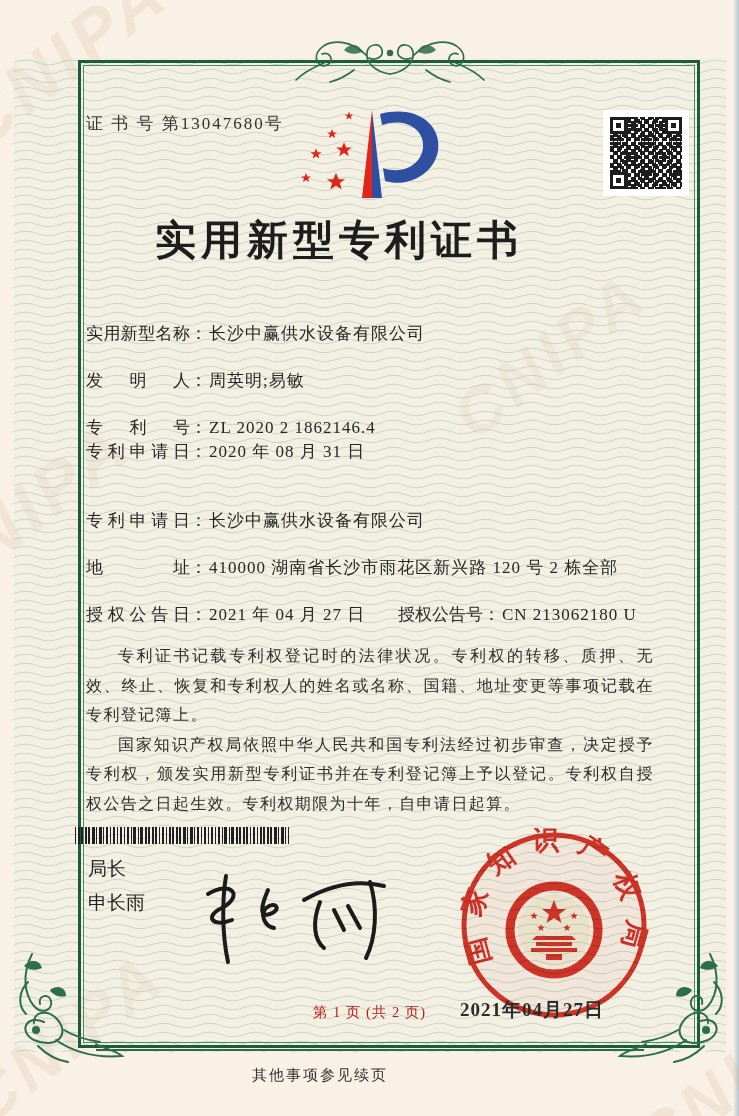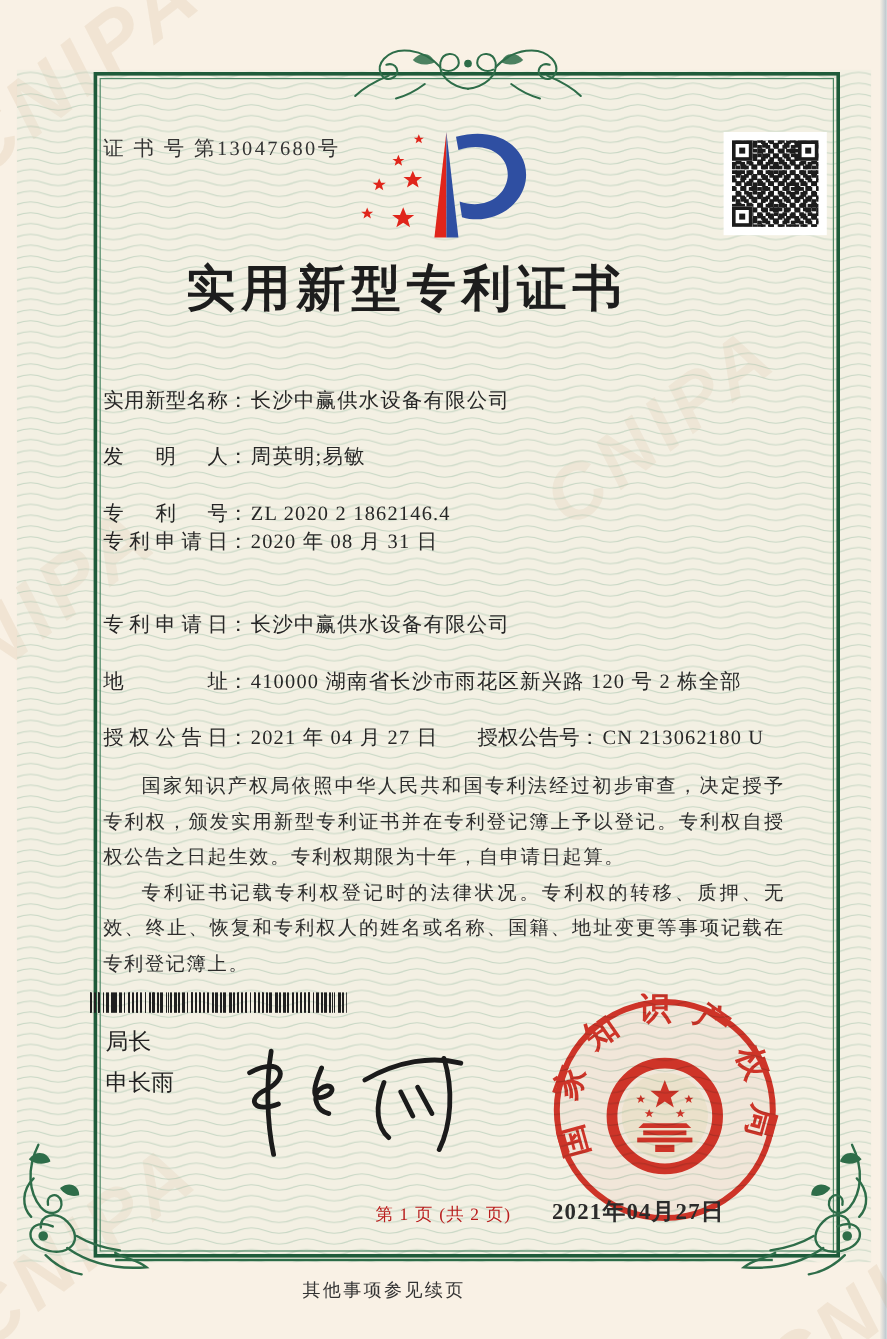--- a/index.html
+++ b/index.html
@@ -175,22 +175,22 @@
   <span class="flabel">地址</span><span class="colon">：</span><span class="fvalue">410000 湖南省长沙市雨花区新兴路 120 号 2 栋全部</span>
 </div>
 <div class="abs row" style="top:603px;">
   <span class="flabel">授权公告日</span><span class="colon">：</span><span class="fvalue">2021 年 04 月 27 日</span>
   <span class="pair2">
     <span>授权公告号</span><span class="colon">：</span><span class="fvalue">CN 213062180 U</span>
   </span>
 </div>
 
 <div class="abs paras">
+  <p>专利证书记载专利权登记时的法律状况。专利权的转移、质押、无效、终止、恢复和专利权人的姓名或名称、国籍、地址变更等事项记载在专利登记簿上。</p>
   <p>国家知识产权局依照中华人民共和国专利法经过初步审查，决定授予专利权，颁发实用新型专利证书并在专利登记簿上予以登记。专利权自授权公告之日起生效。专利权期限为十年，自申请日起算。</p>
-  <p>专利证书记载专利权登记时的法律状况。专利权的转移、质押、无效、终止、恢复和专利权人的姓名或名称、国籍、地址变更等事项记载在专利登记簿上。</p>
 </div>
 
 <div class="abs barcode"></div>
 
 <div class="abs director">
   <div>局长</div>
   <div>申长雨</div>
 </div>
 
 <svg class="abs signature" width="210" height="112" viewBox="0 0 210 112">

